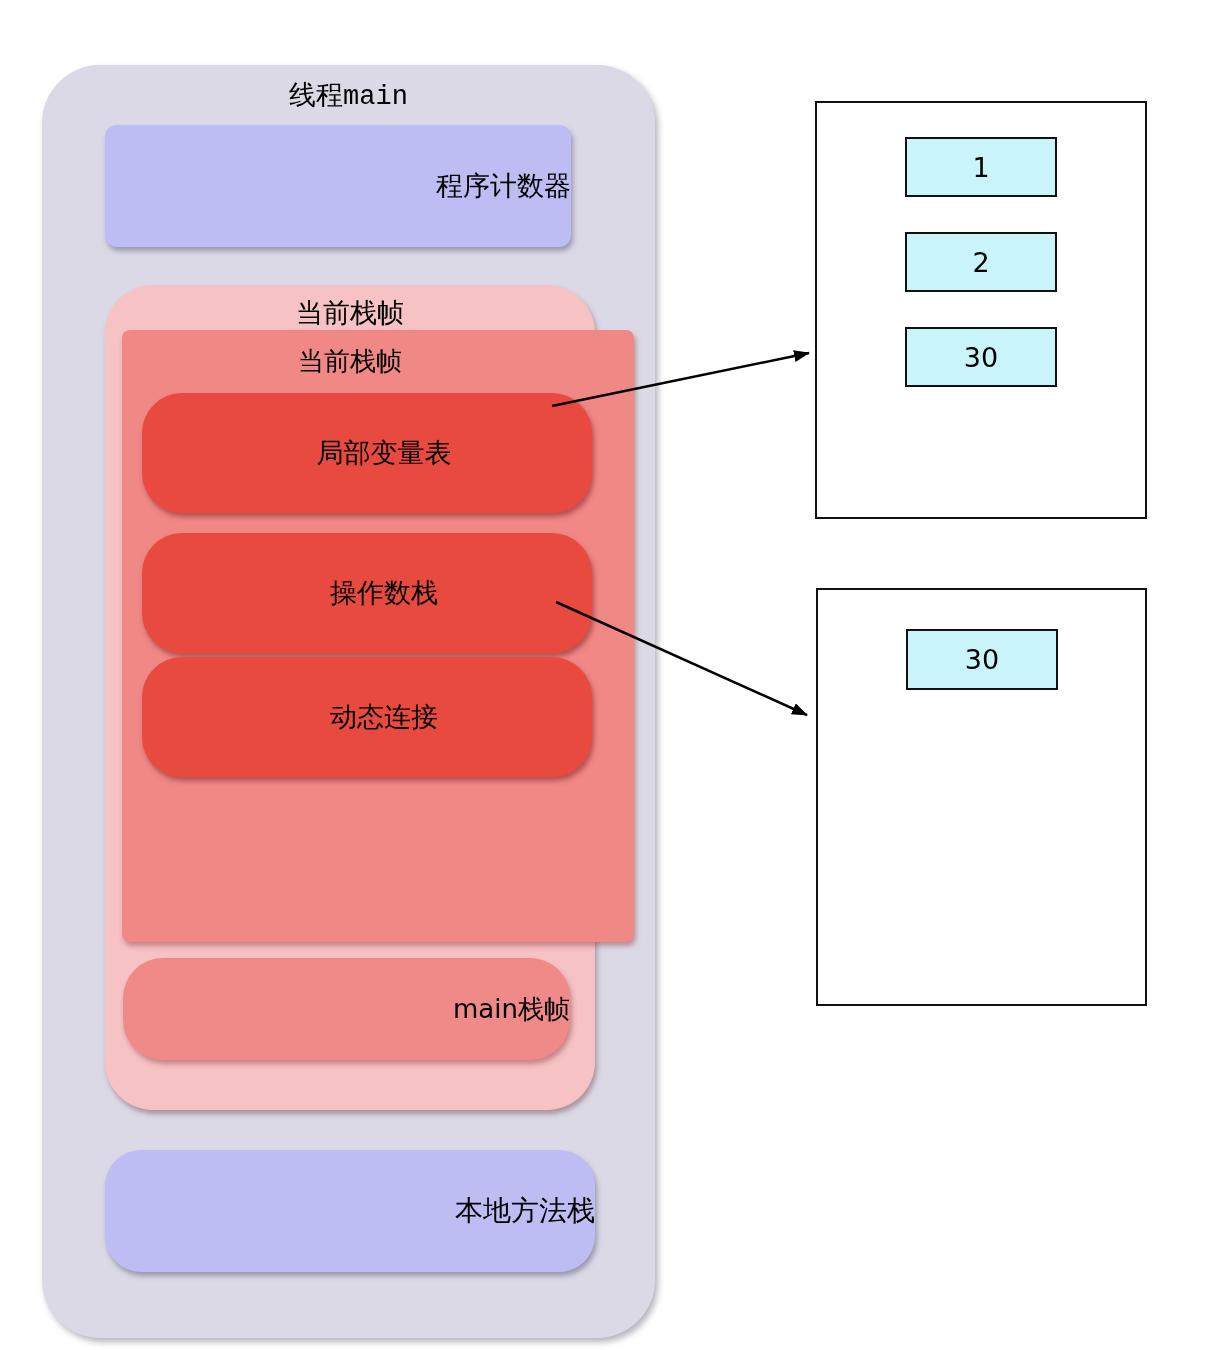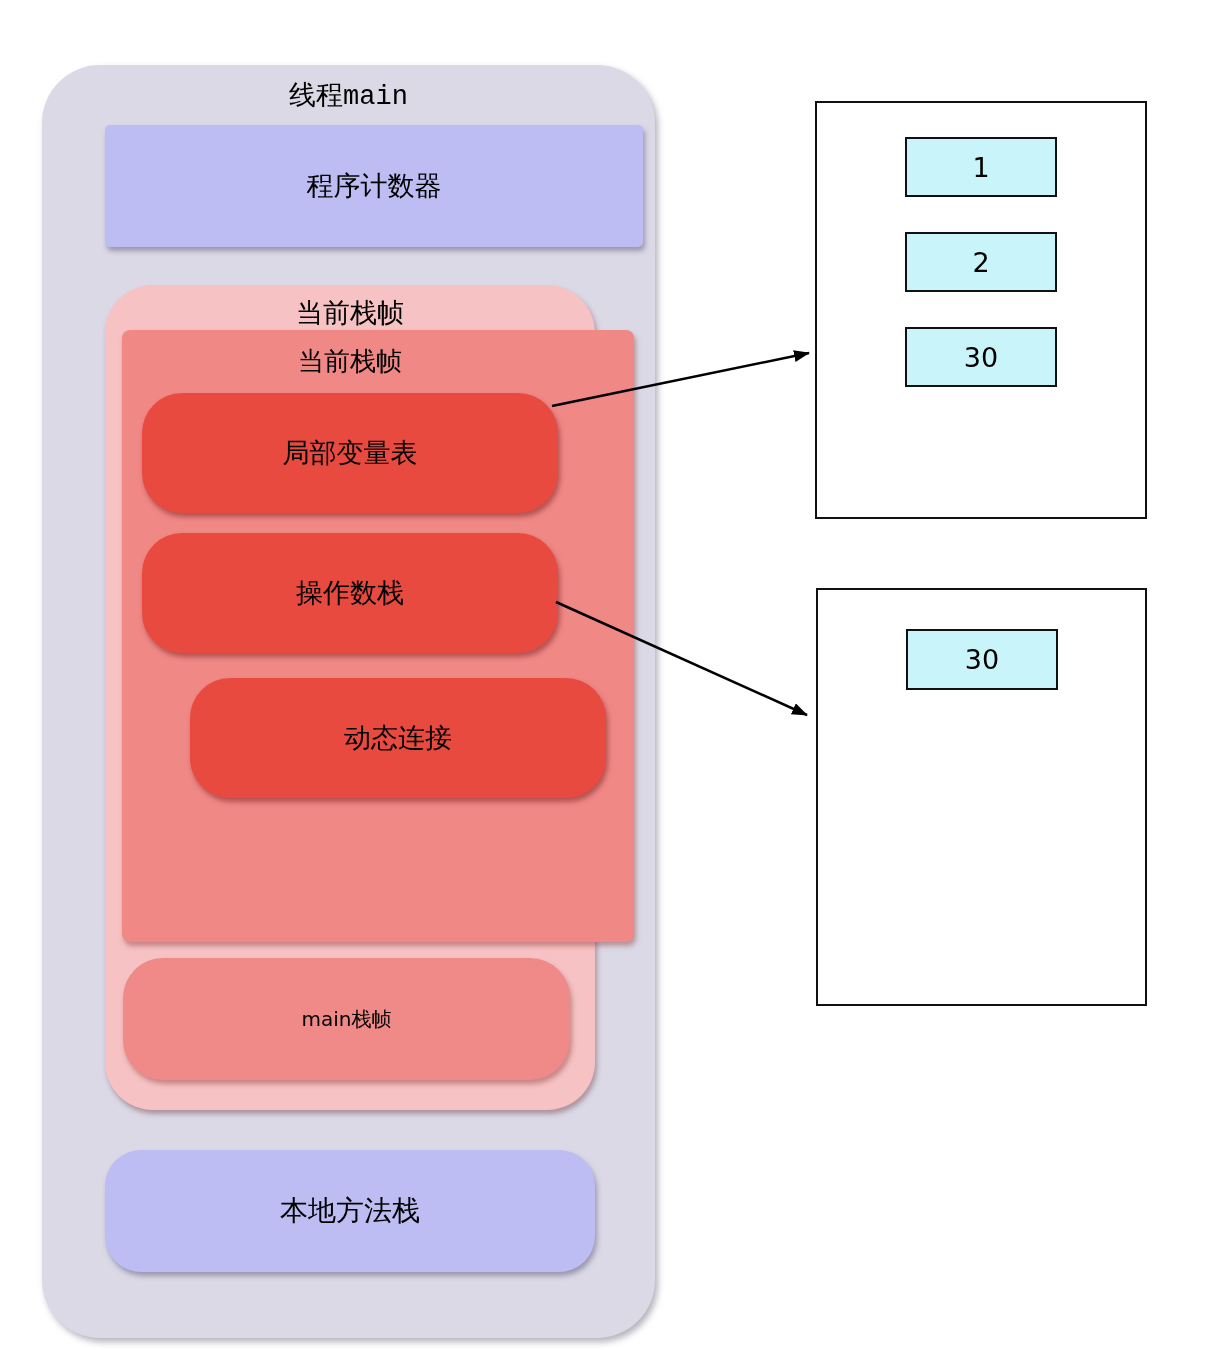--- a/index.html
+++ b/index.html
@@ -20,62 +20,66 @@
 
   
   #thread-container{
     left:42px;top:65px;width:613px;height:1273px;
     background:var(--thread-container-bg,#dbd9e6);
     border-radius:58px;
     box-shadow:3px 4px 6px rgba(120,118,135,0.55);
   }
   #thread-title{left:0;top:16px;width:613px;font-family:Liberation Mono, monospace;}
   #pc-box{
-    left:63px;top:60px;width:538px;height:122px;
+    left:63px;top:60px;width:466px;height:122px;
     background:var(--program-counter-bg,#bdbdf3);
-    border-radius:5px;
+    border-radius:12px;
     box-shadow:2px 4px 5px rgba(90,88,120,0.5);
+    justify-content:flex-end;
   }
   #vm-stack{
     left:63px;top:220px;width:490px;height:825px;
     background:var(--vm-stack-bg,#f6c2c4);
     border-radius:48px;
     box-shadow:2px 4px 5px rgba(120,80,88,0.5);
   }
   #vm-title{left:0;top:12px;width:490px;}
   #current-frame{
     left:17px;top:45px;width:512px;height:612px;
     background:var(--current-frame-bg,#f08886);
     border-radius:8px;
     box-shadow:2px 4px 5px rgba(140,60,60,0.45);
   }
   #cf-title{left:0;top:16px;width:456px;font-size:26px;}
   .slot{
     left:20px;width:416px;height:120px;
     background:var(--slot-bg,#e94a40);
     border-radius:40px;
     box-shadow:2px 4px 5px rgba(120,30,30,0.5);
+    padding-left:34px;
   }
   #slot-0{top:63px;}
   #slot-1{top:203px;font-family:Liberation Serif, serif;}
-  #slot-2{top:348px;margin-left:48px;}
+  #slot-2{top:327px;}
   #slot-3{top:467px;}
   #main-frame{
-    left:18px;top:673px;width:447px;height:122px;
+    left:18px;top:673px;width:447px;height:102px;
     background:var(--main-frame-bg,#f08a88);
     border-radius:40px;
     box-shadow:2px 4px 5px rgba(140,60,60,0.45);
-    font-size:20px;
+    font-size:26px;
+    justify-content:flex-end;
   }
   #native-box{
     left:63px;top:1085px;width:490px;height:122px;
     background:var(--native-stack-bg,#bdbdf3);
     border-radius:36px;
     box-shadow:2px 4px 5px rgba(90,88,120,0.5);
     font-size:28px;
+    justify-content:flex-end;
   }
 
   
   .panel{
     background:#ffffff;
     border:2px solid var(--panel-border,#111111);
   }
   #lvt-panel{left:815px;top:101px;width:328px;height:414px;}
   #os-panel{left:816px;top:588px;width:327px;height:414px;}
   .cell{

